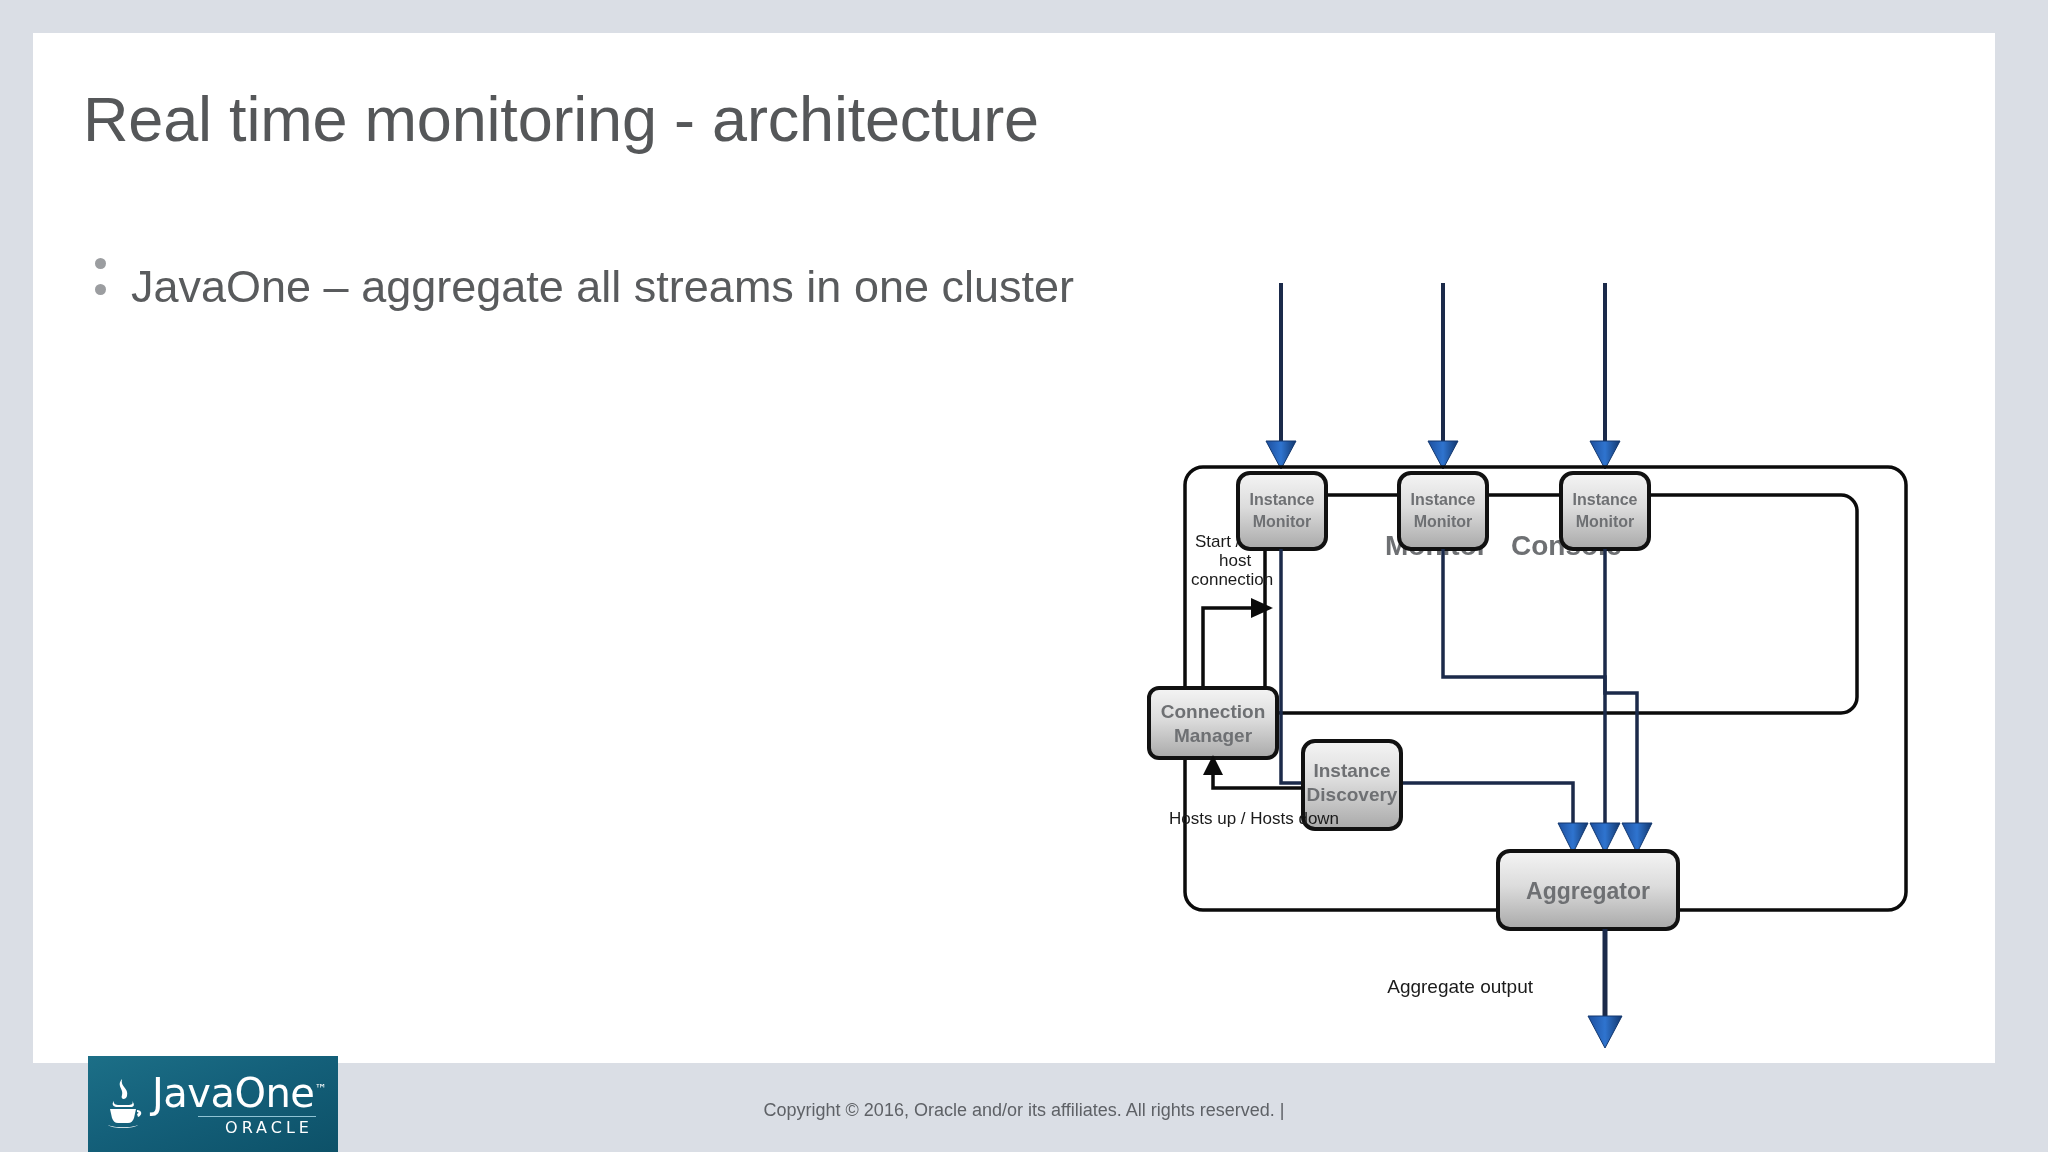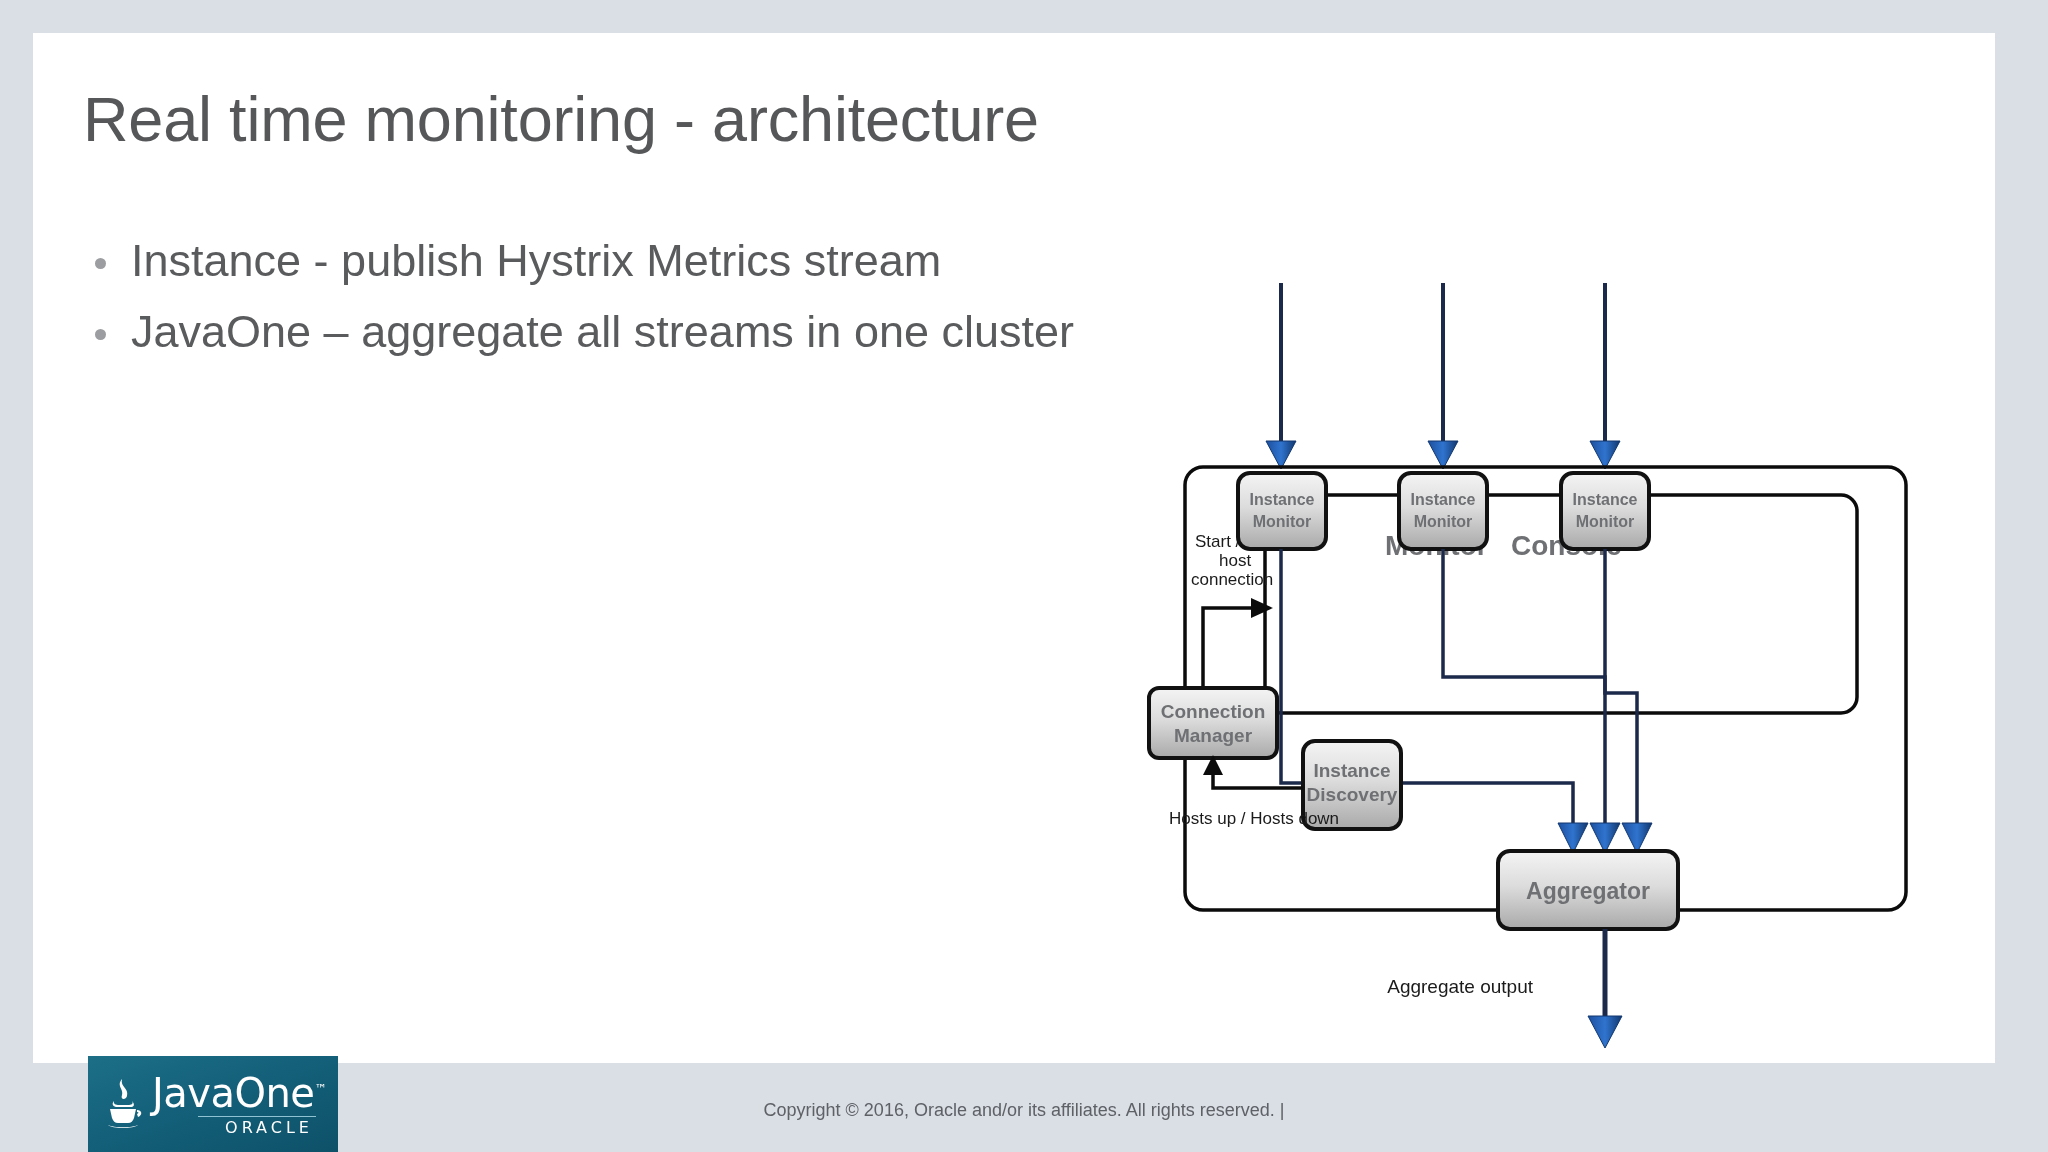--- a/index.html
+++ b/index.html
@@ -101,21 +101,20 @@
 
 <div class="stage">
 
   <div class="slide">
 
     <div class="title">Real time monitoring - architecture</div>
 
     <div class="bullets">
       <div class="bullet">
         <span class="dot"></span>
-        <span>Instance - publish Hystrix Metrics stream</span>
       </div>
       <div class="bullet">
         <span class="dot"></span>
         <span>JavaOne – aggregate all streams in one cluster</span>
       </div>
     </div>
 
     <div class="diagram">
       <svg width="820" height="800" viewBox="0 0 820 800" xmlns="http://www.w3.org/2000/svg">
         <defs>

